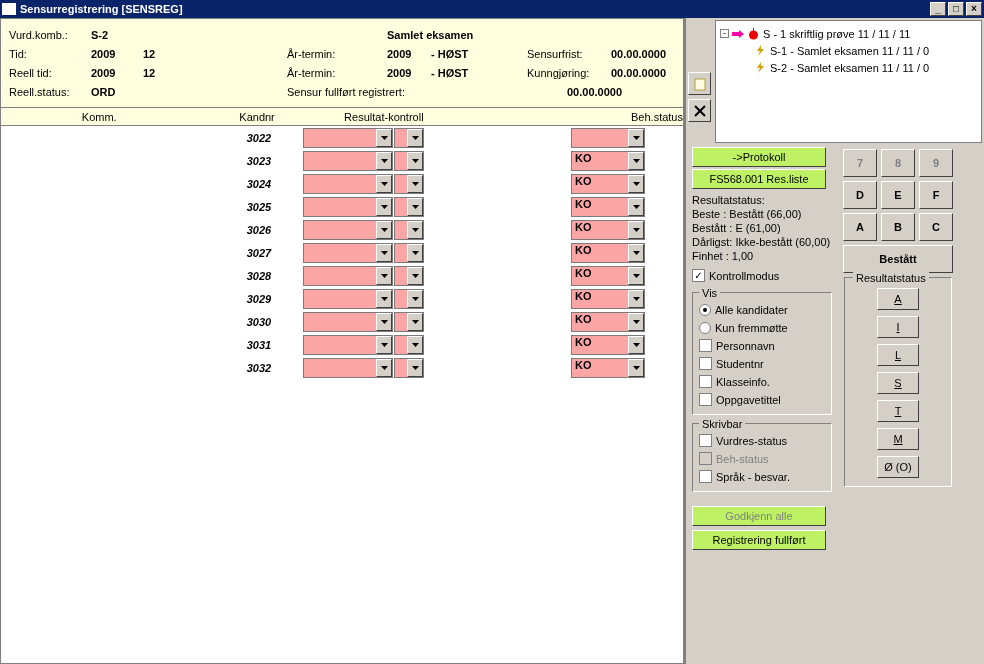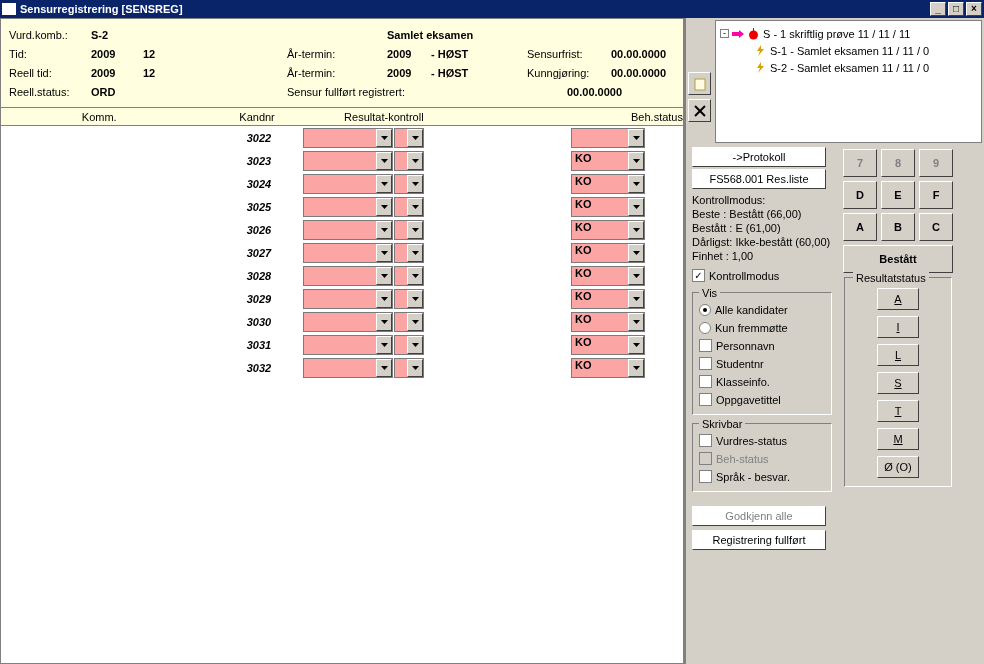--- a/index.html
+++ b/index.html
@@ -34,21 +34,21 @@
   .arrow-red { width:12px; height:8px; }
   .apple { width:13px; height:13px; }
   .bolt { width:13px; height:13px; }
   .tree-lbl { font-weight:normal; }
   .side-top { display:flex; padding:2px; gap:4px; }
   .side-top-btns { display:flex; flex-direction:column; gap:4px; padding-top:52px;}
   .small-btn { width:23px; height:23px; border:1px solid #fff; border-right-color:#404040; border-bottom-color:#404040; background:#d4d0c8; display:flex; align-items:center; justify-content:center; }
   .side-body { display:flex; padding:2px 6px; gap:6px; }
   .left-col { width: 140px; display:flex; flex-direction:column; gap:2px; }
   .right-col { width: 120px; display:flex; flex-direction:column; gap:4px; align-items:center; padding-top:2px;}
-  .btn { border:1px solid #fff; border-right-color:#404040; border-bottom-color:#404040; background:#ffffff; text-align:center; padding:3px 4px; cursor:default; width:134px;}
+  .btn { border:1px solid #fff; border-right-color:#404040; border-bottom-color:#404040; background:#bef264; text-align:center; padding:3px 4px; cursor:default; width:134px;}
   .btn.active { border:1px solid #404040; border-right-color:#fff; border-bottom-color:#fff; background:#e8e4dc; }
   .scale-box { font-size:11px; line-height:14px; padding:2px 0;}
   .chk-row { display:flex; align-items:center; gap:4px; height:17px;}
   .chk { width:13px; height:13px; border:1px solid #808080; background:#fff; display:flex; align-items:center; justify-content:center; font-size:10px;}
   .rad { width:12px; height:12px; border:1px solid #808080; border-radius:50%; background:#fff; display:flex; align-items:center; justify-content:center;}
   .rad .dot { width:4px; height:4px; background:#000; border-radius:50%;}
   .fieldset { border:1px solid #fff; border-left-color:#808080; border-top-color:#808080; padding:6px 6px; margin-top:6px;}
   .fieldset .legend { position:relative; top:-12px; background:#d4d0c8; padding:0 3px; display:inline-block;}
   .fs-body { margin-top:-10px; display:flex; flex-direction:column; gap:1px;}
   .keypad { display:grid; grid-template-columns: repeat(3, 34px); gap:4px;}
@@ -504,21 +504,21 @@
           <span class="tree-lbl">S-2 - Samlet eksamen 11 / 11 / 0</span>
         </div>
       </div>
     </div>
 
     <div class="side-body">
       <div class="left-col">
         <div class="btn">-&gt;Protokoll</div>
         <div class="btn">FS568.001 Res.liste</div>
         <div class="scale-box">
-          <div>Kontrollmodus:</div>
+          <div>Resultatstatus:</div>
           <div>Beste   : Bestått (66,00)</div>
           <div>Bestått : E (61,00)</div>
           <div>Dårligst: Ikke-bestått (60,00)</div>
           <div>Finhet  : 1,00</div>
         </div>
         <div class="chk-row">
           <span class="chk">✓</span>
           <span>Kontrollmodus</span>
         </div>
 

